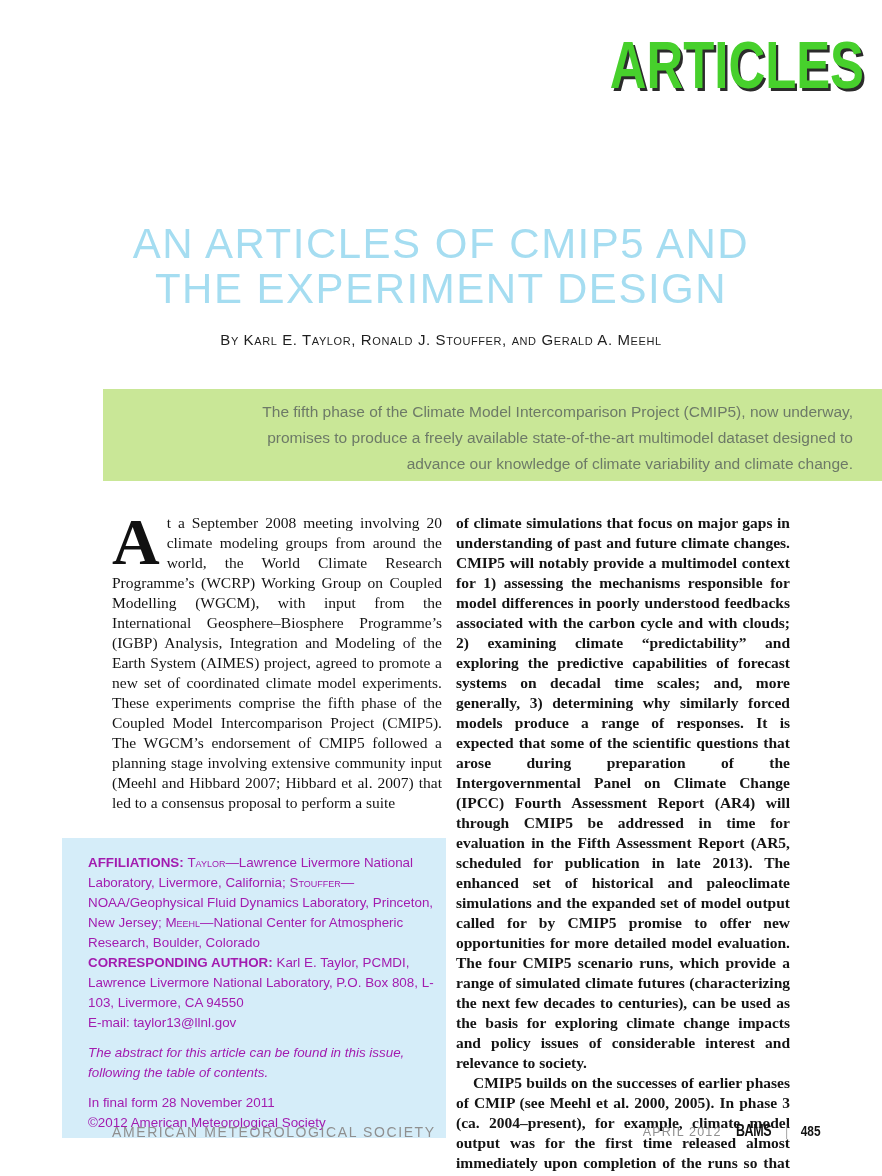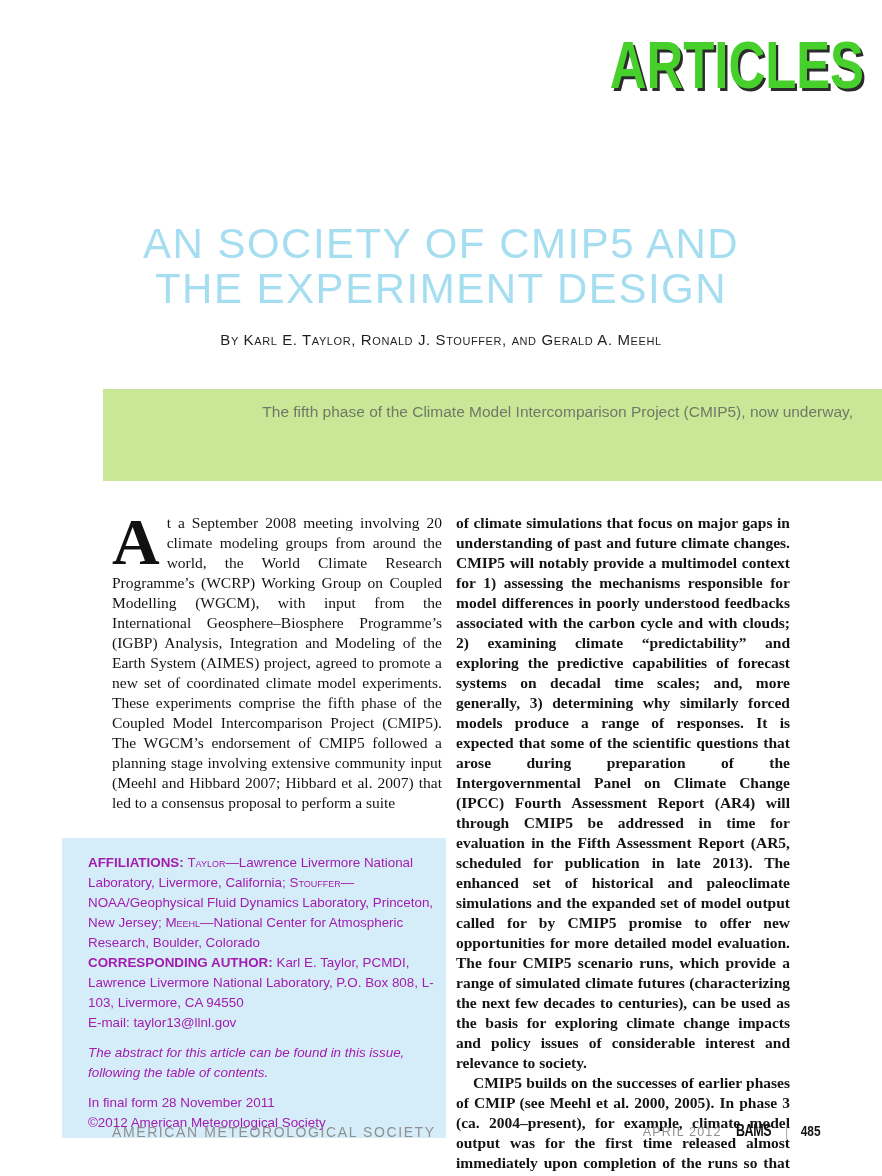--- a/index.html
+++ b/index.html
@@ -84,28 +84,30 @@
   }
 </style>
 </head>
 <body>
 
 <div class="page">
 
   <div class="articles-banner">ARTICLES</div>
 
   <div class="title">
-    <div>AN SOCIETY OF CMIP5 AND</div>
+    <div>AN ARTICLES OF CMIP5 AND</div>
     <div>THE EXPERIMENT DESIGN</div>
   </div>
 
   <div class="byline">By Karl E. Taylor, Ronald J. Stouffer, and Gerald A. Meehl</div>
 
   <div class="abstract-box">
     <div>The fifth phase of the Climate Model Intercomparison Project (CMIP5), now underway,</div>
+    <div>promises to produce a freely available state-of-the-art multimodel dataset designed to</div>
+    <div>advance our knowledge of climate variability and climate change.</div>
   </div>
 
   <div class="col col-left">
     <p><span class="dropcap">A</span><span>t a September 2008 meeting involving 20 climate modeling groups from around the world, the World Climate Research Programme’s (WCRP) Working Group on Coupled Modelling (WGCM), with input from the International Geosphere–Biosphere Programme’s (IGBP) Analysis, Integration and Modeling of the Earth System (AIMES) project, agreed to promote a new set of coordinated climate model experiments. These experiments comprise the fifth phase of the Coupled Model Intercomparison Project (CMIP5). The WGCM’s endorsement of CMIP5 followed a planning stage involving extensive community input (Meehl and Hibbard 2007; Hibbard et al. 2007) that led to a consensus proposal to perform a suite</span></p>
   </div>
 
   <div class="affiliations-box">
     <p><span class="bold">AFFILIATIONS: </span><span class="sc">Taylor</span><span>—Lawrence Livermore National Laboratory, Livermore, California; </span><span class="sc">Stouffer</span><span>—NOAA/Geophysical Fluid Dynamics Laboratory, Princeton, New Jersey; </span><span class="sc">Meehl</span><span>—National Center for Atmospheric Research, Boulder, Colorado</span></p>
     <p><span class="bold">CORRESPONDING AUTHOR: </span><span>Karl E. Taylor, PCMDI, Lawrence Livermore National Laboratory, P.O. Box 808, L-103, Livermore, CA 94550</span></p>
     <p>E-mail: taylor13@llnl.gov</p>

